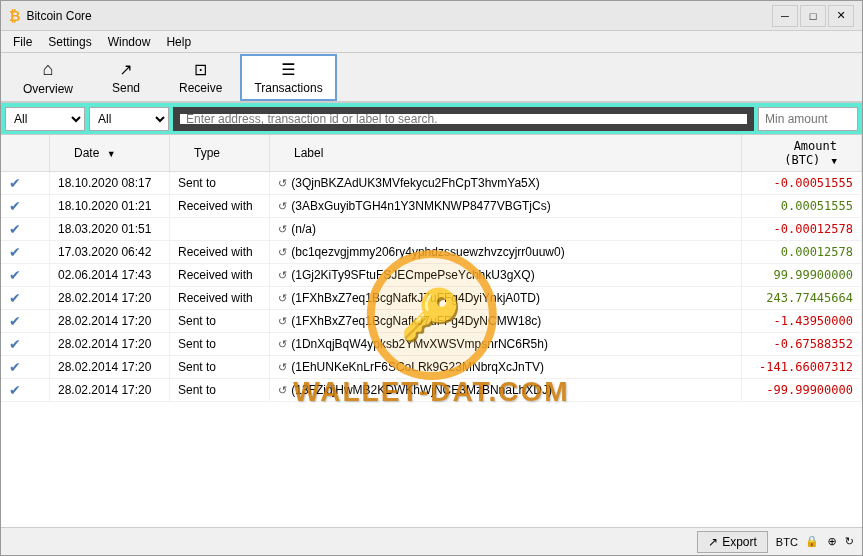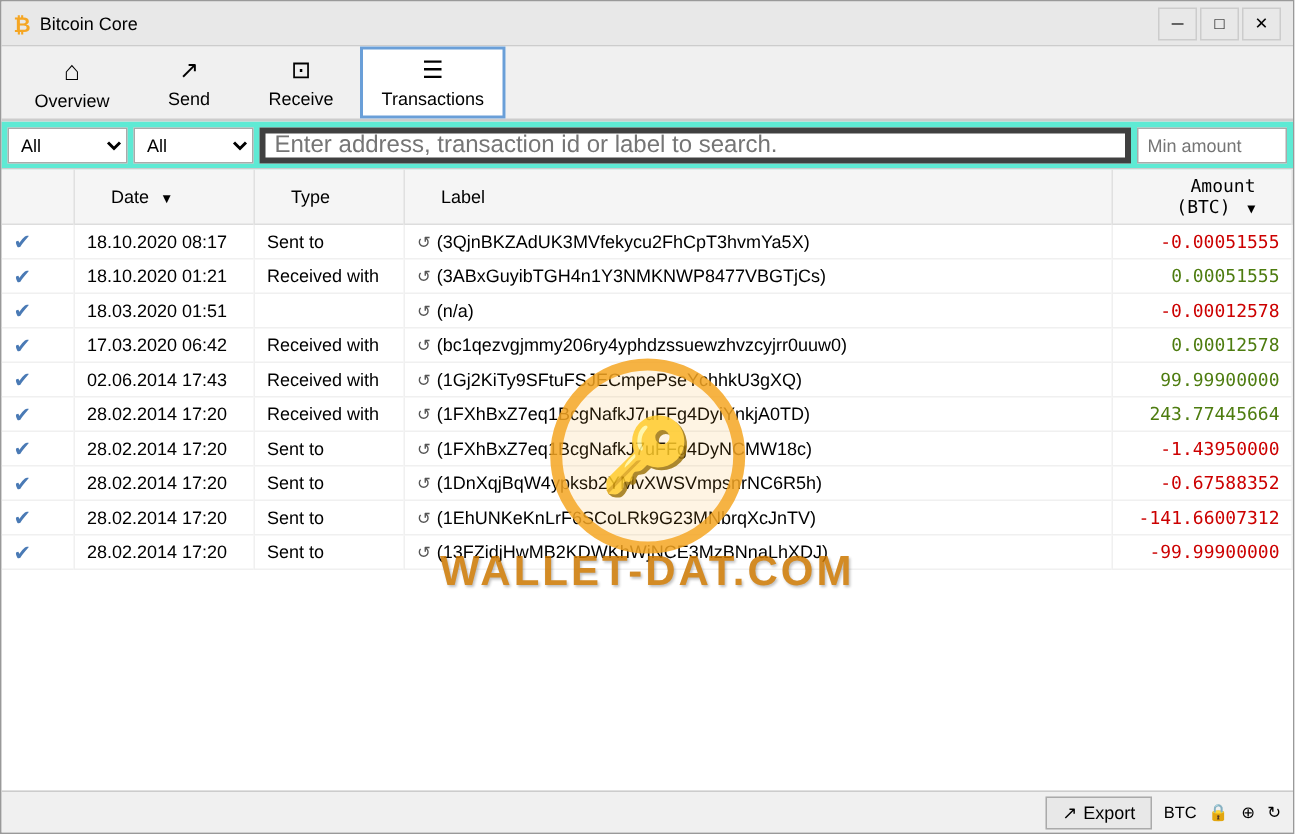--- a/index.html
+++ b/index.html
@@ -102,22 +102,22 @@
       padding: 0 4px;
       border: 1px solid #aaa;
       background: white;
       font-size: 12px;
       min-width: 80px;
     }
     .search-input {
       flex: 1;
       height: 24px;
       padding: 0 6px;
-      border: 4px solid #404040;
-      font-size: 16px;
+      border: 7px solid #404040;
+      font-size: 12px;
       color: #888;
     }
     .min-amount-input {
       width: 100px;
       height: 24px;
       padding: 0 6px;
       border: 1px solid #aaa;
       font-size: 12px;
       color: #888;
     }
@@ -253,20 +253,26 @@
       <span style="color:#f5a623;font-weight:bold;font-size:14px;">₿</span>
       <span>Bitcoin Core</span>
     </div>
     <div class="title-bar-controls">
       <button class="title-btn">─</button>
       <button class="title-btn">□</button>
       <button class="title-btn close">✕</button>
     </div>
   </div>
 
+  <div class="menu-bar">
+    <span class="menu-item">File</span>
+    <span class="menu-item">Settings</span>
+    <span class="menu-item">Window</span>
+    <span class="menu-item">Help</span>
+  </div>
 
   <div class="toolbar">
     <div class="toolbar-btn">
       <span class="toolbar-btn-icon">⌂</span>
       <span>Overview</span>
     </div>
     <div class="toolbar-btn">
       <span class="toolbar-btn-icon" style="font-size:16px;">↗</span>
       <span>Send</span>
     </div>

